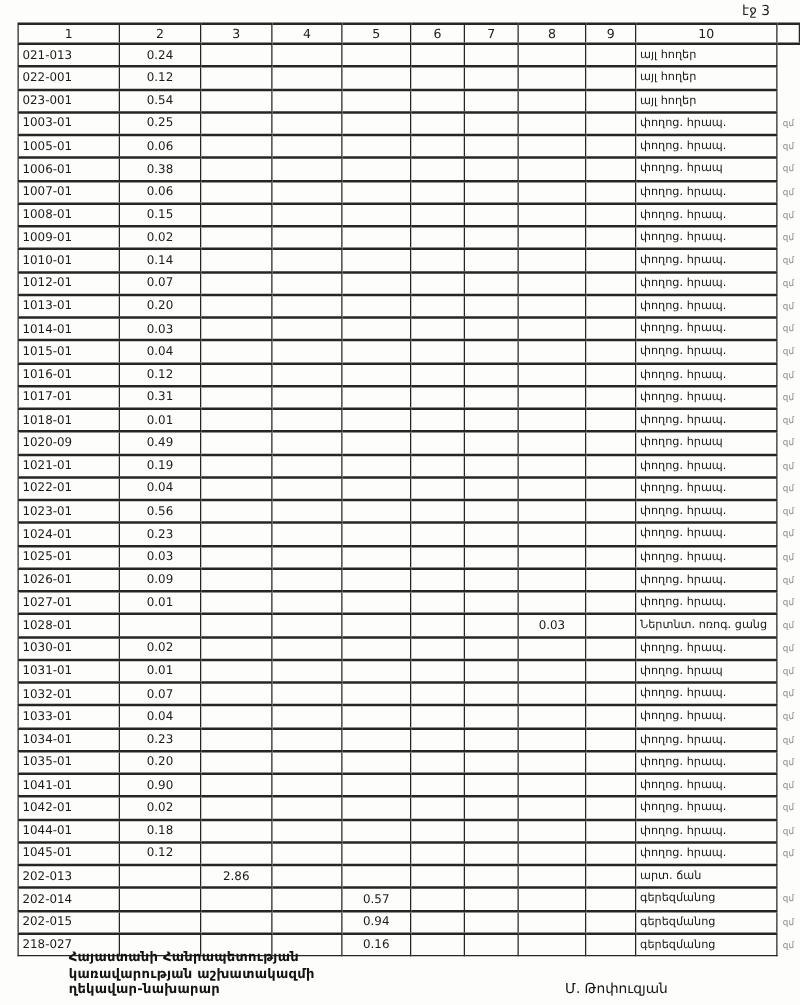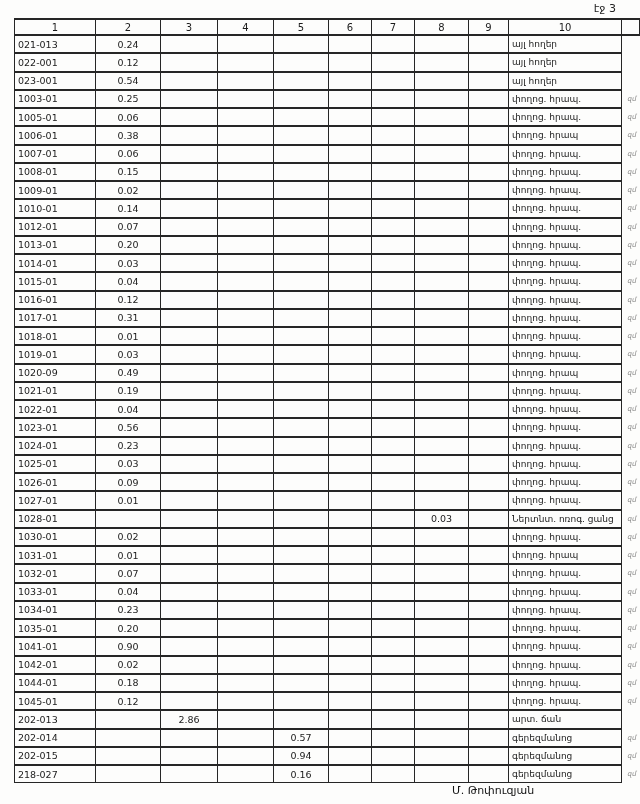--- a/index.html
+++ b/index.html
@@ -38,21 +38,21 @@
     text-align:center;
     border-bottom-width:2px;
   }
   td.c-code{text-align:left;padding-left:4px;}
   td.c-num{text-align:center;}
   td.c-label{text-align:left;padding-left:4px;font-size:9px;}
   td.c-mark{
     border:none !important;
     background:transparent;
     color:#555;opacity:.55;
-    font-size:7px;text-align:right;padding-left:6px;font-style:italic;
+    font-size:7px;text-align:center;padding-left:6px;
   }
   .footer{
     position:absolute;left:55px;top:760px;
     font-size:10.5px;font-weight:bold;line-height:12.5px;
     color:#141414;letter-spacing:.2px;
   }
   .signature{
     position:absolute;left:452px;top:784px;
     font-size:11px;font-weight:normal;color:#141414;
   }
@@ -309,33 +309,20 @@
           <td class="c-num"></td>
           <td class="c-num"></td>
           <td class="c-num"></td>
           <td class="c-num"></td>
           <td class="c-num"></td>
           <td class="c-num"></td>
           <td class="c-label">փողոց. հրապ.</td>
           <td class="c-mark">զմ</td>
         </tr>
         <tr>
-          <td class="c-code">1019-01</td>
-          <td class="c-num">0.03</td>
-          <td class="c-num"></td>
-          <td class="c-num"></td>
-          <td class="c-num"></td>
-          <td class="c-num"></td>
-          <td class="c-num"></td>
-          <td class="c-num"></td>
-          <td class="c-num"></td>
-          <td class="c-label">փողոց. հրապ.</td>
-          <td class="c-mark">զմ</td>
-        </tr>
-        <tr>
           <td class="c-code">1020-09</td>
           <td class="c-num">0.49</td>
           <td class="c-num"></td>
           <td class="c-num"></td>
           <td class="c-num"></td>
           <td class="c-num"></td>
           <td class="c-num"></td>
           <td class="c-num"></td>
           <td class="c-num"></td>
           <td class="c-label">փողոց. հրապ</td>
@@ -623,16 +610,21 @@
           <td class="c-num"></td>
           <td class="c-num"></td>
           <td class="c-num"></td>
           <td class="c-num"></td>
           <td class="c-label">գերեզմանոց</td>
           <td class="c-mark">զմ</td>
         </tr>
       </tbody>
   </table>
 
+  <div class="footer">
+    <div>Հայաստանի Հանրապետության</div>
+    <div>կառավարության աշխատակազմի</div>
+    <div>ղեկավար-նախարար</div>
+  </div>
 
   <div class="signature">Մ. Թոփուզյան</div>
 
 </div>
 
 </body></html>

